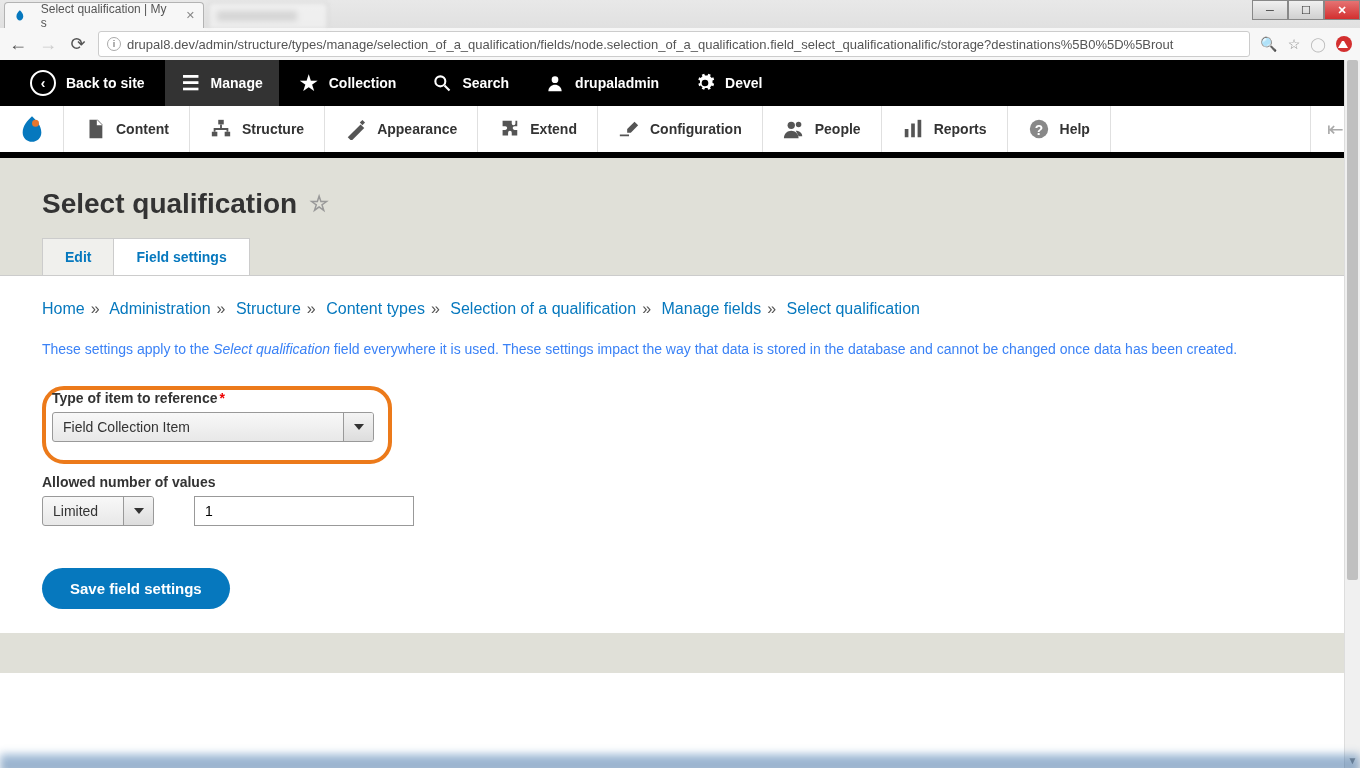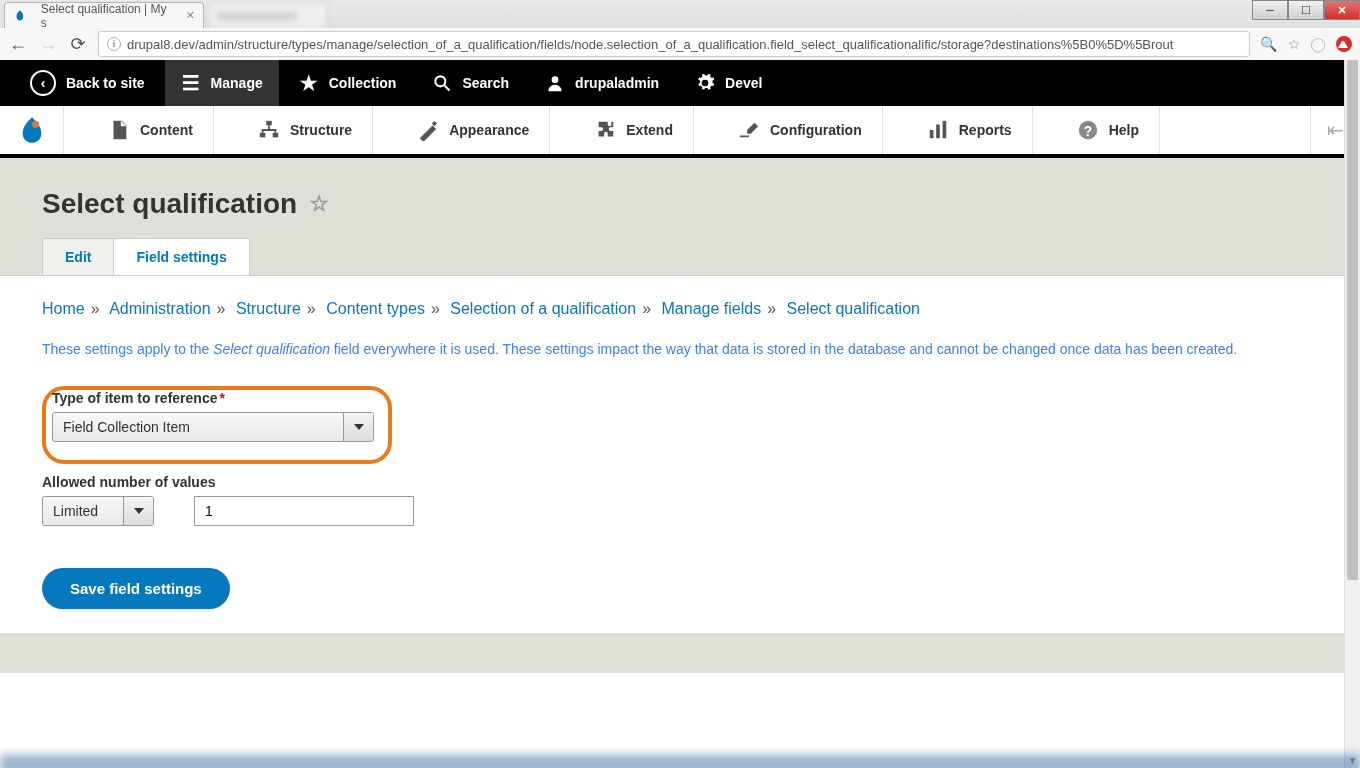--- a/index.html
+++ b/index.html
@@ -31,21 +31,21 @@
 .addr-right .abp::after { content:""; position:absolute; inset:4px; border-left:4px solid transparent; border-right:4px solid transparent; border-bottom:7px solid #fff; left:2px; top:3px;}
 
 
 .toolbar { background: #000; height: 46px; display: flex; align-items: center; color: #fff; padding: 0 14px; gap: 4px; }
 .toolbar-item { display: flex; align-items: center; gap: 10px; padding: 0 16px; height: 46px; font-size: 14px; font-weight: bold; cursor: pointer; }
 .toolbar-item.active { background: #333; }
 .toolbar-item svg, .toolbar-item .glyph { width: 20px; height: 20px; fill: #fff; color:#fff; font-size:20px; display:inline-flex; align-items:center; justify-content:center;}
 .toolbar-item.back .circle { width: 26px; height: 26px; border: 2px solid #fff; border-radius: 50%; display: flex; align-items: center; justify-content: center; font-size: 14px; font-weight: bold; }
 
 
-.secondary { background: #fff; height: 52px; display: flex; align-items: stretch; border-bottom: 4px solid #000000; box-shadow: 0 2px 4px rgba(0,0,0,0.1); gap: 24px; }
+.secondary { background: #fff; height: 52px; display: flex; align-items: stretch; border-bottom: 6px solid #000000; box-shadow: 0 2px 4px rgba(0,0,0,0.1); }
 .sec-logo { width: 64px; display: flex; align-items: center; justify-content: center; border-right: 1px solid #e0e0e0;}
 .sec-item { display: flex; align-items: center; gap: 10px; padding: 0 20px; border-right: 1px solid #e0e0e0; font-size: 14px; color: #333; cursor: pointer; font-weight: bold;}
 .sec-item svg { width: 22px; height: 22px; fill: #555; }
 .sec-spacer { flex: 1; }
 .sec-edge { width: 50px; display:flex; align-items:center; justify-content:center; border-left: 1px solid #e0e0e0; color: #aaa; font-size: 20px;}
 
 
 .page-wrap { background: #e0e0d8; min-height: 500px; padding-bottom: 40px; }
 .page-title-area { padding: 30px 42px 18px; }
 .page-title { font-size: 28px; font-weight: bold; color: #333; display: inline-flex; align-items: center; gap: 12px; }
@@ -204,20 +204,29 @@
     <svg viewBox="0 0 24 24">
         <path d="M9 3h6v3a2 2 0 104 0V3h2v6h-3a2 2 0 100 4h3v6h-6v-3a2 2 0 10-4 0v3H5v-6h3a2 2 0 100-4H5V3z" fill="#555"></path>
       </svg>
     <span>Extend</span>
   </div>
   <div class="sec-item">
     <svg viewBox="0 0 24 24">
         <path d="M22 8l-4-4-8 8v4h4l8-8zM2 18h10v2H2z" fill="#555"></path>
       </svg>
     <span>Configuration</span>
+  </div>
+  <div class="sec-item">
+    <svg viewBox="0 0 24 24">
+        <circle cx="9" cy="8" r="4" fill="#555"></circle>
+        <path d="M1 22c0-5 4-8 8-8s8 3 8 8z" fill="#555"></path>
+        <circle cx="17" cy="7" r="3" fill="#555"></circle>
+        <path d="M14 14c3 0 7 2 7 6h-4" fill="#555"></path>
+      </svg>
+    <span>People</span>
   </div>
   <div class="sec-item">
     <svg viewBox="0 0 24 24">
         <rect x="3" y="12" width="4" height="9" fill="#555"></rect>
         <rect x="10" y="6" width="4" height="15" fill="#555"></rect>
         <rect x="17" y="2" width="4" height="19" fill="#555"></rect>
       </svg>
     <span>Reports</span>
   </div>
   <div class="sec-item">

